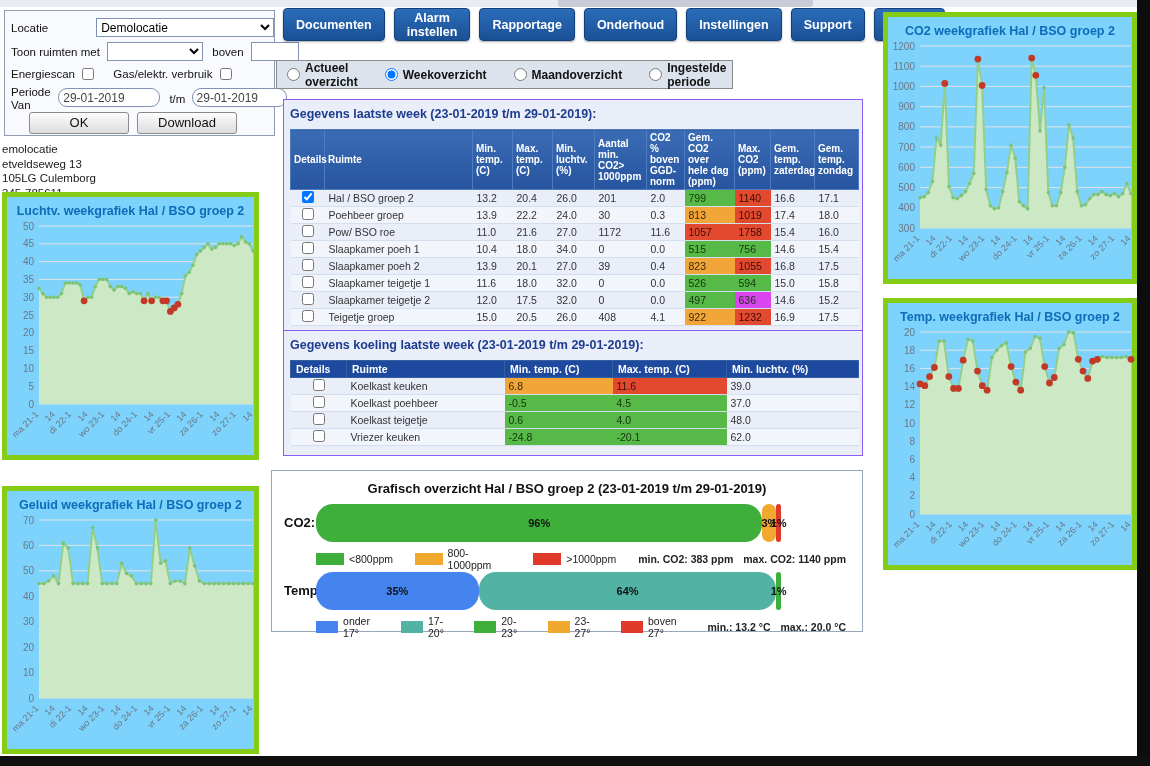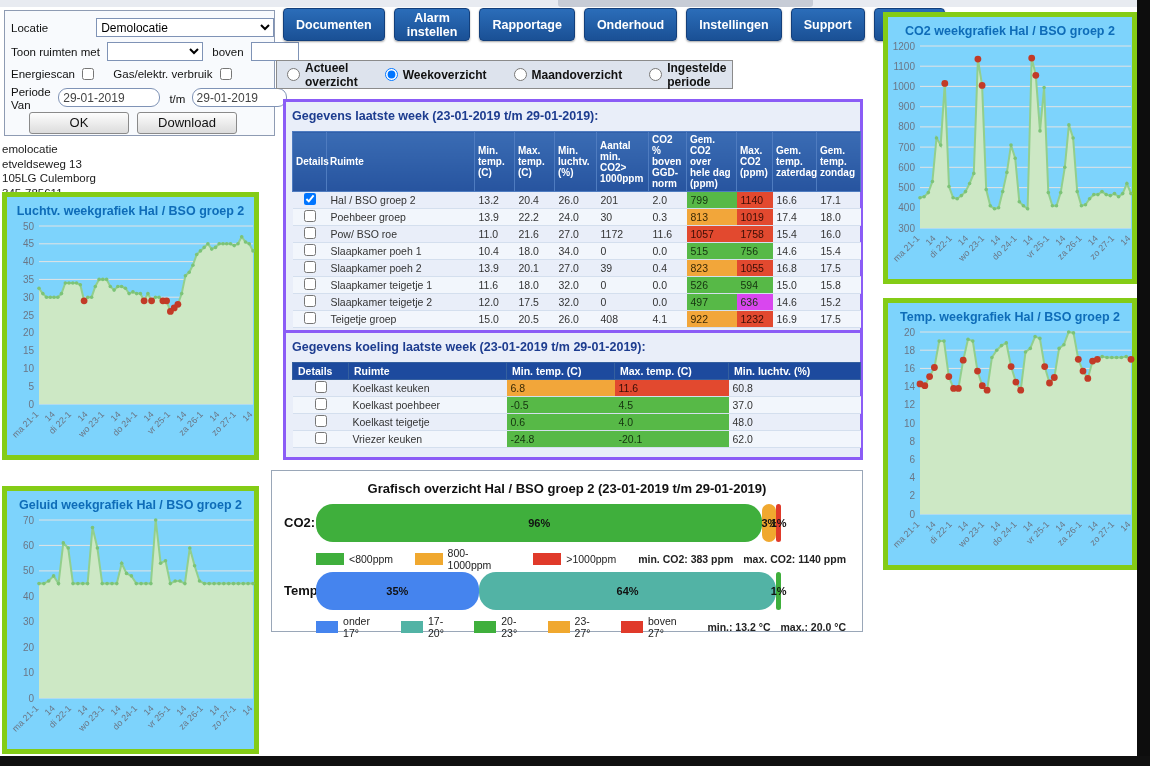--- a/index.html
+++ b/index.html
@@ -34,21 +34,21 @@
   
   .nav { left:283px; top:8px; width:580px; display:flex; gap:9px; }
   .nav-btn { height:33px; padding:0 12px; background:linear-gradient(#2b6db9,#1a5095); border:1px solid #133f7b; border-radius:4px; color:#fff; font-weight:bold; font-size:12.5px; cursor:pointer; box-shadow:0 1px 2px rgba(0,0,0,.35); font-family:"Liberation Sans",sans-serif; }
 
   
   .radio-bar { left:276px; top:60px; width:457px; height:29px; background:#dde3ed; border:1px solid #8b8b8b; display:flex; align-items:center; padding:0 10px; gap:27px; }
   .radio-item { display:flex; align-items:center; gap:5px; font-size:12px; font-weight:bold; color:#111; cursor:pointer; }
   .radio-item input { margin:0; }
 
   
-  .data-panel { background:#e9eef9; border:3px solid #8b5cf6; padding:7px 22px 9px 6px; }
+  .data-panel { background:#e9eef9; border:1px solid #8b5cf6; padding:7px 22px 9px 6px; }
   .data-panel h2 { color:#1d3c8f; font-size:12.5px; font-weight:bold; margin-bottom:8px; }
   table { border-collapse:collapse; table-layout:fixed; width:100%; }
   .wk th { background:linear-gradient(#3a6cb4,#27549f); color:#fff; font-size:10px; font-weight:bold; text-align:left; padding:2px 3px; border:1px solid #4f7cc0; vertical-align:middle; }
   .wk td, .kl td { font-size:10.5px; color:#333; padding:1px 4px; border-bottom:1px solid #d4dfee; height:16px; overflow:hidden; white-space:nowrap; }
   .wk tbody tr:nth-child(even) td { background:#f2f6fc; }
   .wk td.chk, .kl td.chk { text-align:center; }
   td.c-green  { color:#15330f; }
   td.c-orange { color:#3a2a05; }
   td.c-red    { color:#3a0e06; }
   .kl th { background:#1d4a9e; color:#fff; font-size:10.5px; font-weight:bold; text-align:left; padding:2px 5px; border:1px solid #35609f; }
@@ -491,21 +491,21 @@
             <th>Min. luchtv. (%)</th>
           </tr>
         </thead>
       <tbody id="kl-body">
           <tr>
       <td class="chk">
         <input type="checkbox" style=""></td>
             <td class="">Koelkast keuken</td>
             <td class="c-orange" style="background:#f2a63a">6.8</td>
             <td class="c-red" style="background:#e2492f">11.6</td>
-            <td class="">60.8</td>
+            <td class="">39.0</td>
           </tr>
           <tr>
       <td class="chk">
         <input type="checkbox" style=""></td>
             <td class="">Koelkast poehbeer</td>
             <td class="c-green" style="background:#57b947">-0.5</td>
             <td class="c-green" style="background:#57b947">4.5</td>
             <td class="">37.0</td>
           </tr>
           <tr>

